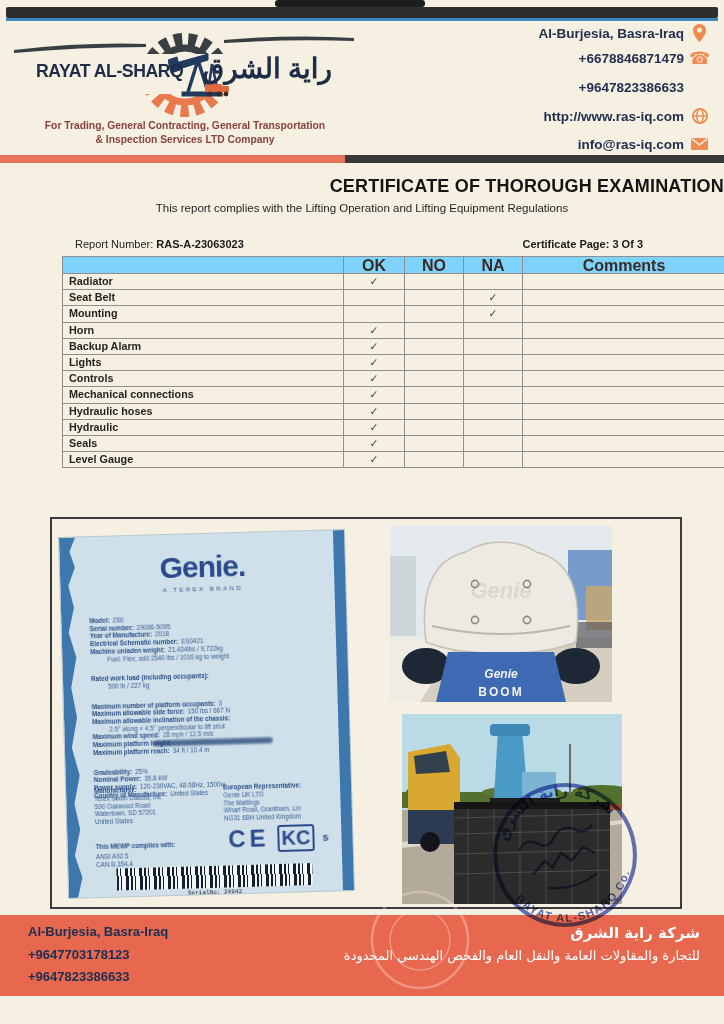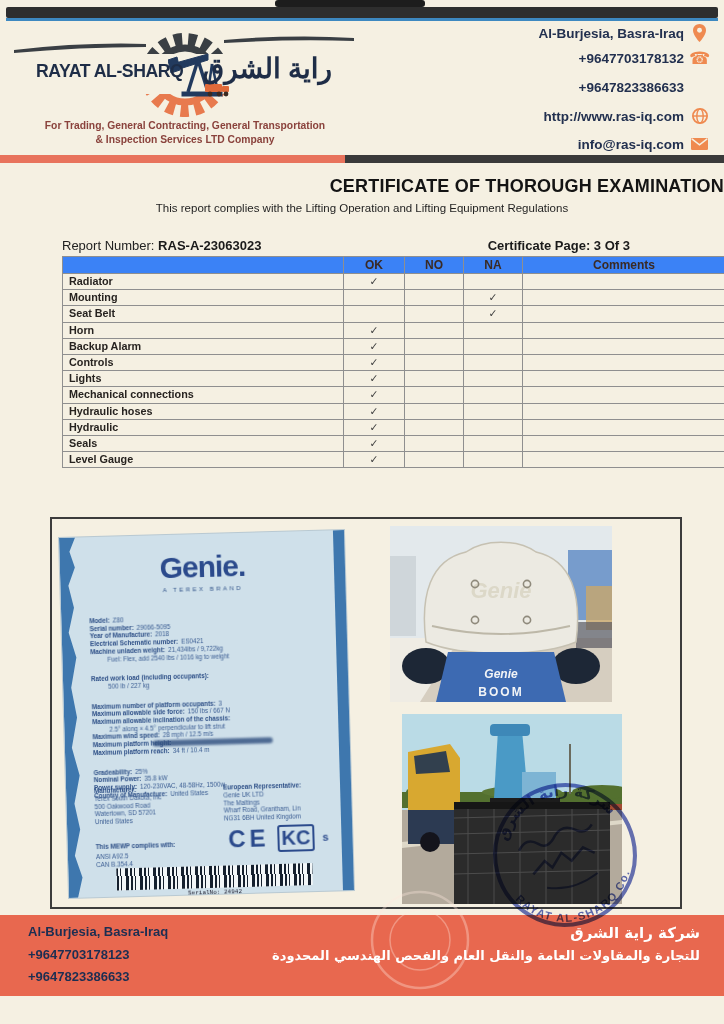--- a/index.html
+++ b/index.html
@@ -27,32 +27,32 @@
   .phone-glyph{color:#ef8a50;font-size:17px;line-height:17px;font-family:"DejaVu Sans",sans-serif;}
 
   
   .div-left{left:0;top:155px;width:345px;height:8px;background:#e8735c;}
   .div-right{left:345px;top:155px;width:379px;height:8px;background:#3a3a3a;}
 
   .title{left:0;top:176px;width:724px;text-align:right;font-size:18px;font-weight:800;
          letter-spacing:.2px;color:#141414;}
   .subtitle{left:0;top:202px;width:724px;text-align:center;font-size:11.5px;color:#1f1f1f;}
 
-  .report-row{left:62px;top:238px;width:568px;display:flex;justify-content:space-between;font-size:13px;}
+  .report-row{left:75px;top:238px;width:568px;display:flex;justify-content:space-between;font-size:11px;}
   .report-label{color:#222;}
   .report-value{font-weight:bold;color:#1a1a1a;}
   .cert-page{font-weight:bold;color:#1a1a1a;padding-left:33px;}
 
   
   table.insp{left:62px;top:256px;width:600px;border-collapse:collapse;table-layout:fixed;position:absolute;}
   table.insp th,table.insp td{border:1px solid #8f8f8f;padding:0 6px;height:15.2px;
         font-size:10.8px;line-height:11px;overflow:hidden;white-space:nowrap;}
   table.insp{border:1px solid #6b6b6b;}
   th.h-item{width:268px;}th.h-ok{width:48px;}th.h-no{width:46px;}th.h-na{width:46px;}th.h-com{width:190px;}
-  table.insp thead th{background:#3b82f6;color:#3a2a24;font-weight:bold;font-size:12px;height:16px;}
+  table.insp thead th{background:#7dd3fc;color:#3a2a24;font-weight:bold;font-size:16px;height:16px;}
   td.c-item{font-weight:bold;color:#272320;padding-left:8px;}
   td.c-mark{text-align:center;color:#3c3c3c;font-size:11px;}
   td.c-com{}
 
   
   .photos-box{left:50px;top:517px;width:628px;height:388px;border:2px solid #3c3c3c;background:#f5f0e2;}
 
   
   .plate{left:12px;top:15px;width:285px;height:360px;background:#cfe0ea;transform:rotate(-1.6deg);
          box-shadow:0 0 0 1px #b9c9d2;}
@@ -92,21 +92,21 @@
 
   
   .stamp{left:479px;top:769px;width:172px;height:172px;transform:rotate(-14deg);
          mix-blend-mode:multiply;z-index:5;}
   .faint-stamp{left:360px;top:880px;width:120px;height:120px;opacity:.35;z-index:1;}
 
   
   .footer{left:0;top:915px;width:724px;height:81px;background:#e8684f;}
   .footer-left{left:28px;top:921px;font-size:13px;font-weight:bold;color:#1c2e52;line-height:22.5px;}
   .footer-ar1{right:24px;top:924px;font-size:15px;font-weight:bold;color:#fff;z-index:2;}
-  .footer-ar2{right:24px;top:948px;font-size:13px;font-weight:bold;color:#fff;z-index:2;}
+  .footer-ar2{right:24px;top:948px;font-size:13px;font-weight:normal;color:#fff;z-index:2;}
 </style>
 </head>
 <body>
 
 <div id="page">
 
   <div class="abs top-smudge"></div>
   <div class="abs top-bar"></div>
   <div class="abs blue-line"></div>
 
@@ -160,21 +160,21 @@
   <div class="abs contact-row" style="top:23px">
     <span class="contact-text">Al-Burjesia, Basra-Iraq</span>
     <span class="contact-icon">
       <svg viewBox="0 0 16 22" width="13" height="18">
           <path d="M8,0 C3.6,0 0,3.5 0,7.8 C0,13.6 8,22 8,22 S16,13.6 16,7.8 C16,3.5 12.4,0 8,0 Z" fill="#ef8a50"></path>
           <circle cx="8" cy="7.6" r="3" fill="#f5f0e2"></circle>
         </svg>
     </span>
   </div>
   <div class="abs contact-row" style="top:48px">
-    <span class="contact-text">+9647703178132</span>
+    <span class="contact-text">+6678846871479</span>
     <span class="contact-icon phone-glyph">☎</span>
   </div>
   <div class="abs contact-row" style="top:77px">
     <span class="contact-text">+9647823386633</span>
     <span class="contact-icon"></span>
   </div>
   <div class="abs contact-row" style="top:106px">
     <span class="contact-text">http://www.ras-iq.com</span>
     <span class="contact-icon">
       <svg viewBox="0 0 18 18" width="16" height="16">
@@ -220,56 +220,56 @@
     </thead>
     <tbody>
         <tr>
           <td class="c-item">Radiator</td>
           <td class="c-mark">✓</td>
           <td class="c-mark"></td>
           <td class="c-mark"></td>
           <td class="c-com"></td>
         </tr>
         <tr>
+          <td class="c-item">Seat Belt</td>
+          <td class="c-mark"></td>
+          <td class="c-mark"></td>
+          <td class="c-mark">✓</td>
+          <td class="c-com"></td>
+        </tr>
+        <tr>
           <td class="c-item">Mounting</td>
           <td class="c-mark"></td>
           <td class="c-mark"></td>
           <td class="c-mark">✓</td>
           <td class="c-com"></td>
         </tr>
         <tr>
-          <td class="c-item">Seat Belt</td>
-          <td class="c-mark"></td>
-          <td class="c-mark"></td>
-          <td class="c-mark">✓</td>
-          <td class="c-com"></td>
-        </tr>
-        <tr>
           <td class="c-item">Horn</td>
           <td class="c-mark">✓</td>
           <td class="c-mark"></td>
           <td class="c-mark"></td>
           <td class="c-com"></td>
         </tr>
         <tr>
           <td class="c-item">Backup Alarm</td>
           <td class="c-mark">✓</td>
           <td class="c-mark"></td>
           <td class="c-mark"></td>
           <td class="c-com"></td>
         </tr>
         <tr>
+          <td class="c-item">Lights</td>
+          <td class="c-mark">✓</td>
+          <td class="c-mark"></td>
+          <td class="c-mark"></td>
+          <td class="c-com"></td>
+        </tr>
+        <tr>
           <td class="c-item">Controls</td>
-          <td class="c-mark">✓</td>
-          <td class="c-mark"></td>
-          <td class="c-mark"></td>
-          <td class="c-com"></td>
-        </tr>
-        <tr>
-          <td class="c-item">Lights</td>
           <td class="c-mark">✓</td>
           <td class="c-mark"></td>
           <td class="c-mark"></td>
           <td class="c-com"></td>
         </tr>
         <tr>
           <td class="c-item">Mechanical connections</td>
           <td class="c-mark">✓</td>
           <td class="c-mark"></td>
           <td class="c-mark"></td>

